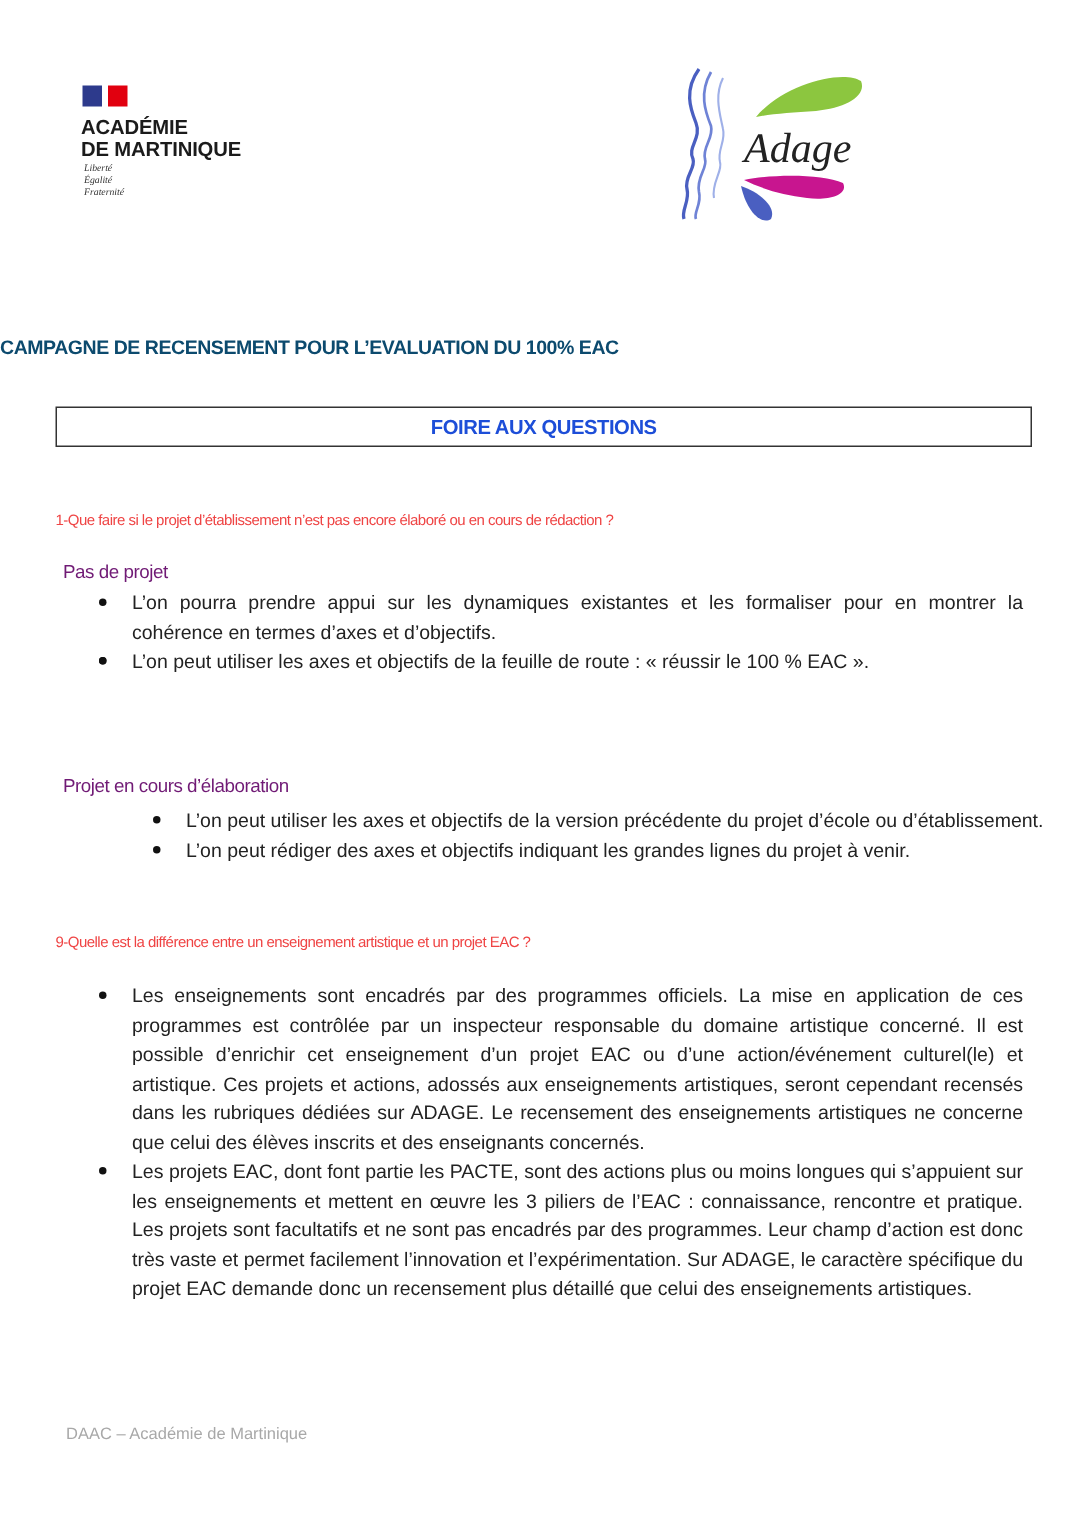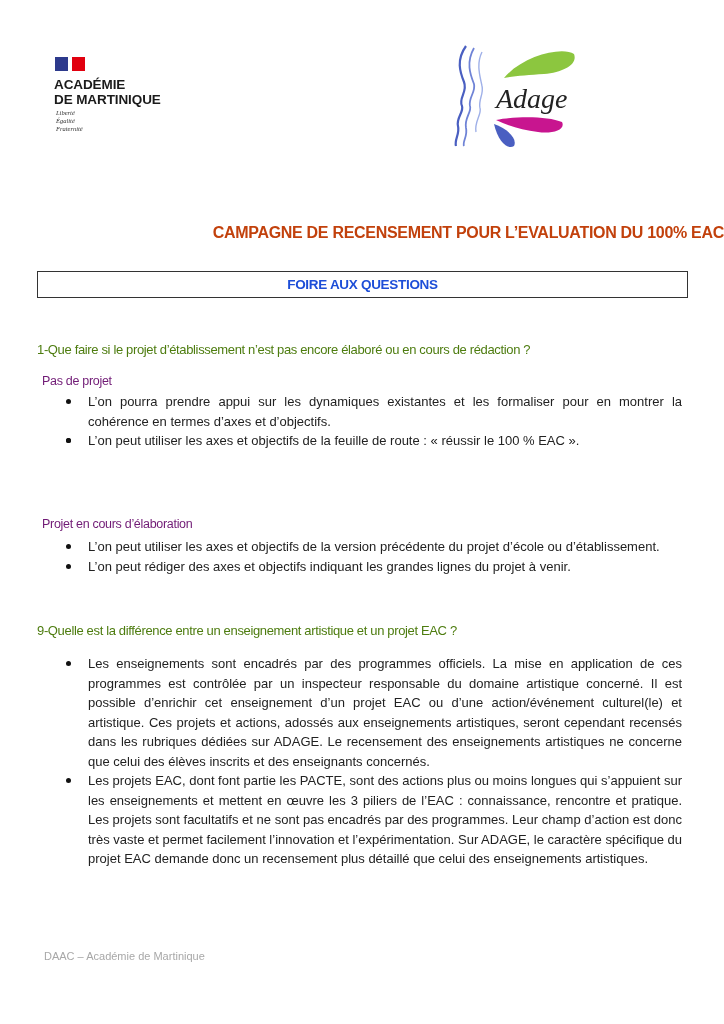--- a/index.html
+++ b/index.html
@@ -14,28 +14,28 @@
   .flag .white { position: absolute; left: 13px; top: 0; width: 4px; height: 14px; background: #ffffff; }
   .flag .red { position: absolute; left: 17px; top: 0; width: 13px; height: 14px; background: #e1000f; }
   .acad-name { position: absolute; left: 6px; top: 31px; font-weight: bold; font-size: 13.5px;
                line-height: 15px; color: #1b1b1b; letter-spacing: -0.1px; white-space: nowrap; }
   .devise { position: absolute; left: 8px; top: 63px; font-family: "Liberation Serif", serif;
             font-style: italic; font-size: 6.5px; line-height: 8px; color: #333; }
 
   .logo-adage { left: 452px; top: 42px; width: 140px; height: 108px; }
 
   
-  .title { left: 0; width: 724px; top: 224px; text-align: right; font-weight: bold;
-           font-size: 16px; letter-spacing: -0.3px; color: #c2410c; }
+  .title { left: 0; width: 724px; top: 224px; text-align: left; font-weight: bold;
+           font-size: 13px; letter-spacing: -0.3px; color: #0c4a6e; }
   .faq-box { left: 37px; top: 271px; width: 649px; height: 25px; border: 1.5px solid #333;
              display: flex; align-items: center; justify-content: center; }
   .faq-box span { font-weight: bold; font-size: 13.5px; color: #1d4ed8; letter-spacing: -0.3px; }
 
   
-  .q { left: 37px; font-size: 13px; color: #4d7c0f; letter-spacing: -0.35px; white-space: nowrap; }
+  .q { left: 37px; font-size: 10px; color: #ef4444; letter-spacing: -0.35px; white-space: nowrap; }
   .sub { left: 42px; font-size: 12.5px; color: #701a75; letter-spacing: -0.3px; white-space: nowrap; }
   ul.bl { position: absolute; left: 0; margin: 0; padding: 0; list-style: none; }
   ul.bl li { position: relative; padding-left: 88px; width: 594px; font-size: 13px;
              line-height: 19.5px; color: #222; text-align: justify; text-align-last: left; }
   ul.bl li .bullet { position: absolute; left: 66px; top: 7px; width: 5px; height: 5px;
                      background: #111; border-radius: 50%; }
 
   .footer { left: 44px; top: 948px; font-size: 11px; line-height: 17px; color: #a8a8a8; }
 </style>
 </head>
@@ -84,21 +84,21 @@
 <div class="abs q" style="top:342px;">1-Que faire si le projet d’établissement n’est pas encore élaboré ou en cours de rédaction ?</div>
 
 <div class="abs sub" style="top:374px;">Pas de projet</div>
 <ul class="bl" style="top:392px;">
   <li><span class="bullet"></span><span>L’on pourra prendre appui sur les dynamiques existantes et les formaliser pour en montrer la cohérence en termes d’axes et d’objectifs.</span></li>
   <li><span class="bullet"></span></li>
   <li><span class="bullet"></span><span>L’on peut utiliser les axes et objectifs de la feuille de route : « réussir le 100 % EAC ».</span></li>
 </ul>
 
 <div class="abs sub" style="top:517px;">Projet en cours d’élaboration</div>
-<ul class="bl" style="top:537px;">
+<ul class="bl" style="top:537px;margin-left:36px;">
   <li><span class="bullet"></span><span>L’on peut utiliser les axes et objectifs de la version précédente du projet d’école ou d’établissement.</span></li>
   <li><span class="bullet"></span><span>L’on peut rédiger des axes et objectifs indiquant les grandes lignes du projet à venir.</span></li>
 </ul>
 
 <div class="abs q" style="top:623px;">9-Quelle est la différence entre un enseignement artistique et un projet EAC ?</div>
 <ul class="bl" style="top:654px;">
   <li><span class="bullet"></span><span>Les enseignements sont encadrés par des programmes officiels. La mise en application de ces programmes est contrôlée par un inspecteur responsable du domaine artistique concerné. Il est possible d’enrichir cet enseignement d’un projet EAC ou d’une action/événement culturel(le) et artistique. Ces projets et actions, adossés aux enseignements artistiques, seront cependant recensés dans les rubriques dédiées sur ADAGE. Le recensement des enseignements artistiques ne concerne que celui des élèves inscrits et des enseignants concernés.</span></li>
   <li><span class="bullet"></span><span>Les projets EAC, dont font partie les PACTE, sont des actions plus ou moins longues qui s’appuient sur les enseignements et mettent en œuvre les 3 piliers de l’EAC : connaissance, rencontre et pratique. Les projets sont facultatifs et ne sont pas encadrés par des programmes. Leur champ d’action est donc très vaste et permet facilement l’innovation et l’expérimentation. Sur ADAGE, le caractère spécifique du projet EAC demande donc un recensement plus détaillé que celui des enseignements artistiques.</span></li>
 </ul>
 

